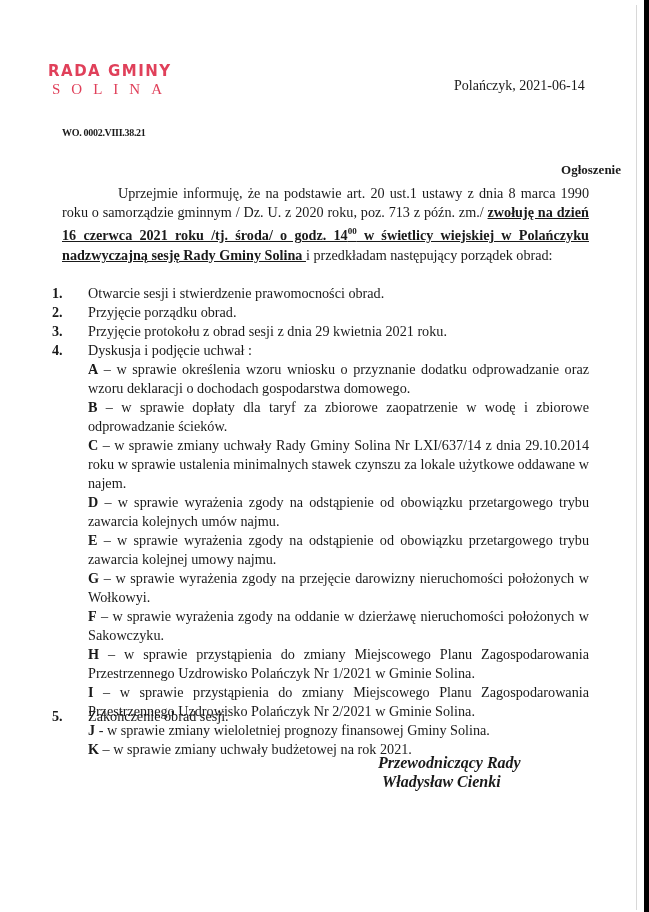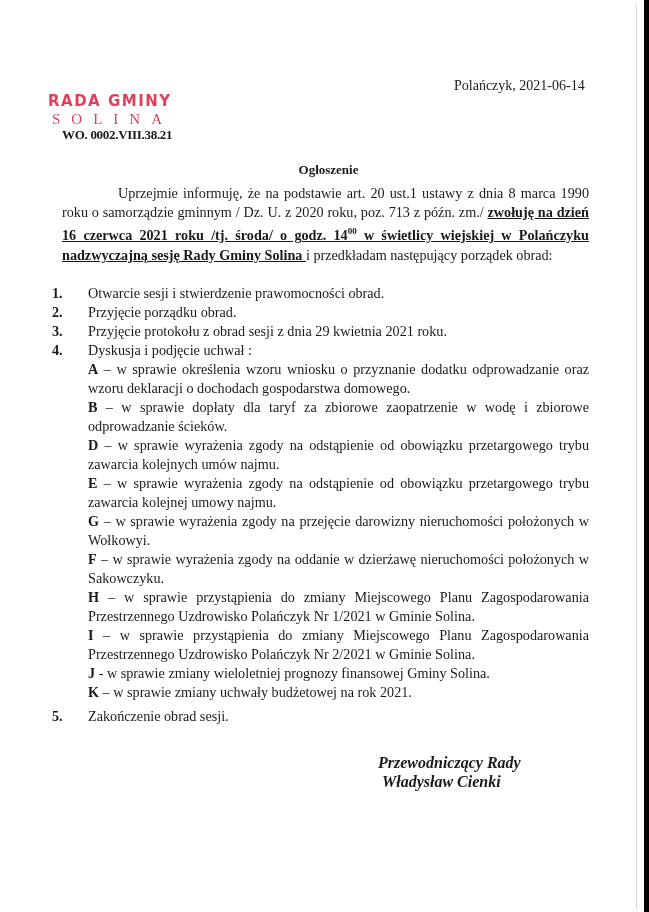--- a/index.html
+++ b/index.html
@@ -14,28 +14,28 @@
     background: #d8d8d8;
   }
   .edge-bar {
     position: absolute; left: 644px; top: 0; width: 5px; height: 912px;
     background: #000;
   }
   .stamp {
     position: absolute; left: 48px; top: 62px; color: #e0405a;
     font-family: "DejaVu Sans", "Liberation Sans", sans-serif;
   }
-  .stamp .l1 { font-size: 15px; font-weight: bold; letter-spacing: 1.5px; line-height: 18px; margin-top: 30px; }
+  .stamp .l1 { font-size: 15px; font-weight: bold; letter-spacing: 1.5px; line-height: 18px; }
   .stamp .l2 {
     font-family: "Liberation Serif", serif;
     font-size: 15px; letter-spacing: 11px; line-height: 18px; padding-left: 4px;
   }
   .date { position: absolute; left: 454px; top: 78px; font-size: 14px; }
-  .ref { position: absolute; left: 62px; top: 127px; font-size: 13px; font-weight: bold; letter-spacing: -0.3px; }
-  .title { position: absolute; left: 0; width: 621px; top: 162px; text-align: center; font-size: 13px; font-weight: bold; padding-left: 36px; box-sizing: border-box; }
+  .ref { position: absolute; left: 62px; top: 127px; font-size: 10px; font-weight: bold; letter-spacing: -0.3px; }
+  .title { position: absolute; left: 0; width: 621px; top: 162px; text-align: right; font-size: 13px; font-weight: bold; padding-left: 36px; box-sizing: border-box; }
   .body-para {
     position: absolute; left: 62px; top: 184px; width: 527px;
     font-size: 14.2px; line-height: 19.3px; text-align: justify;
   }
   .body-para .indent { display: inline-block; width: 56px; }
   .body-para .u { font-weight: bold; text-decoration: underline; }
   .agenda {
     position: absolute; left: 52px; top: 284px; width: 537px;
     font-size: 14.2px; line-height: 19px; margin: 0; padding: 0; list-style: none;
   }
@@ -81,20 +81,21 @@
   <li>
       <span class="num">3.</span>
       <span class="txt">Przyjęcie protokołu z obrad sesji z dnia 29 kwietnia 2021 roku.</span>
     </li>
   <li>
       <span class="num">4.</span>
       <span class="txt">Dyskusja i podjęcie uchwał :</span>
     </li>
   <div class="sub"><span class="letter">A</span><span> – </span><span>w sprawie określenia wzoru wniosku o przyznanie dodatku odprowadzanie oraz wzoru deklaracji o dochodach gospodarstwa domowego.</span></div>
   <div class="sub"><span class="letter">B</span><span> – </span><span>w sprawie  dopłaty dla taryf za zbiorowe zaopatrzenie w wodę i zbiorowe odprowadzanie ścieków.</span></div>
+  <div class="sub"><span class="letter">C</span><span> – </span><span>w sprawie zmiany uchwały Rady Gminy Solina Nr LXI/637/14 z dnia 29.10.2014 roku w sprawie ustalenia minimalnych stawek czynszu za lokale użytkowe oddawane w najem.</span></div>
   <div class="sub"><span class="letter">D</span><span> – </span><span>w sprawie wyrażenia zgody na odstąpienie od obowiązku przetargowego trybu zawarcia kolejnych umów najmu.</span></div>
   <div class="sub"><span class="letter">E</span><span> –  </span><span>w sprawie wyrażenia zgody na odstąpienie od obowiązku przetargowego trybu zawarcia kolejnej umowy najmu.</span></div>
   <div class="sub"><span class="letter">G</span><span> – </span><span>w sprawie wyrażenia zgody na przejęcie darowizny nieruchomości położonych w Wołkowyi.</span></div>
   <div class="sub"><span class="letter">F</span><span> – </span><span>w sprawie wyrażenia zgody na oddanie w dzierżawę nieruchomości położonych w Sakowczyku.</span></div>
   <div class="sub"><span class="letter">H</span><span> – </span><span>w sprawie przystąpienia do zmiany Miejscowego Planu Zagospodarowania Przestrzennego Uzdrowisko Polańczyk Nr 1/2021 w Gminie Solina.</span></div>
   <div class="sub"><span class="letter">I</span><span> – </span><span>w sprawie przystąpienia do zmiany Miejscowego Planu Zagospodarowania Przestrzennego Uzdrowisko Polańczyk Nr 2/2021 w Gminie Solina.</span></div>
   <div class="sub"><span class="letter">J</span><span> - </span><span>w sprawie zmiany wieloletniej prognozy finansowej Gminy Solina.</span></div>
   <div class="sub"><span class="letter">K</span><span> – </span><span>w sprawie zmiany uchwały budżetowej na rok 2021.</span></div>
 </ul>
 

